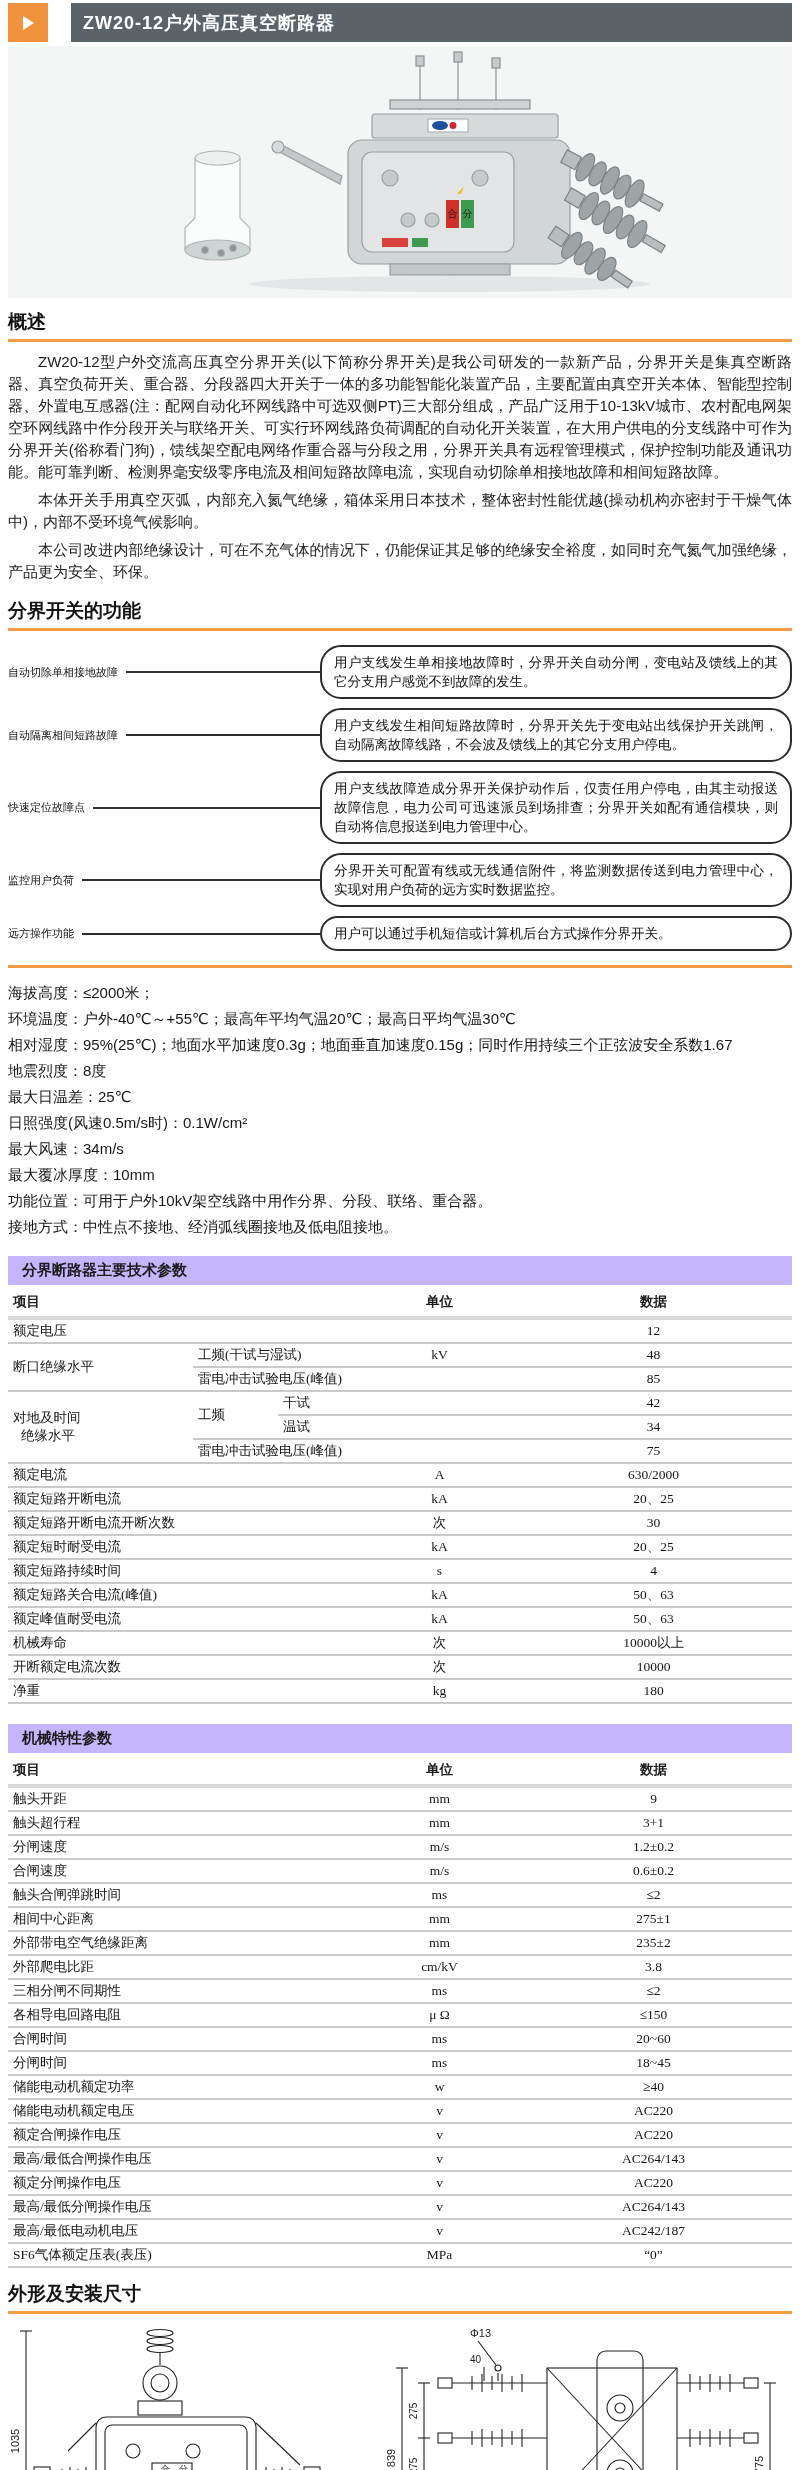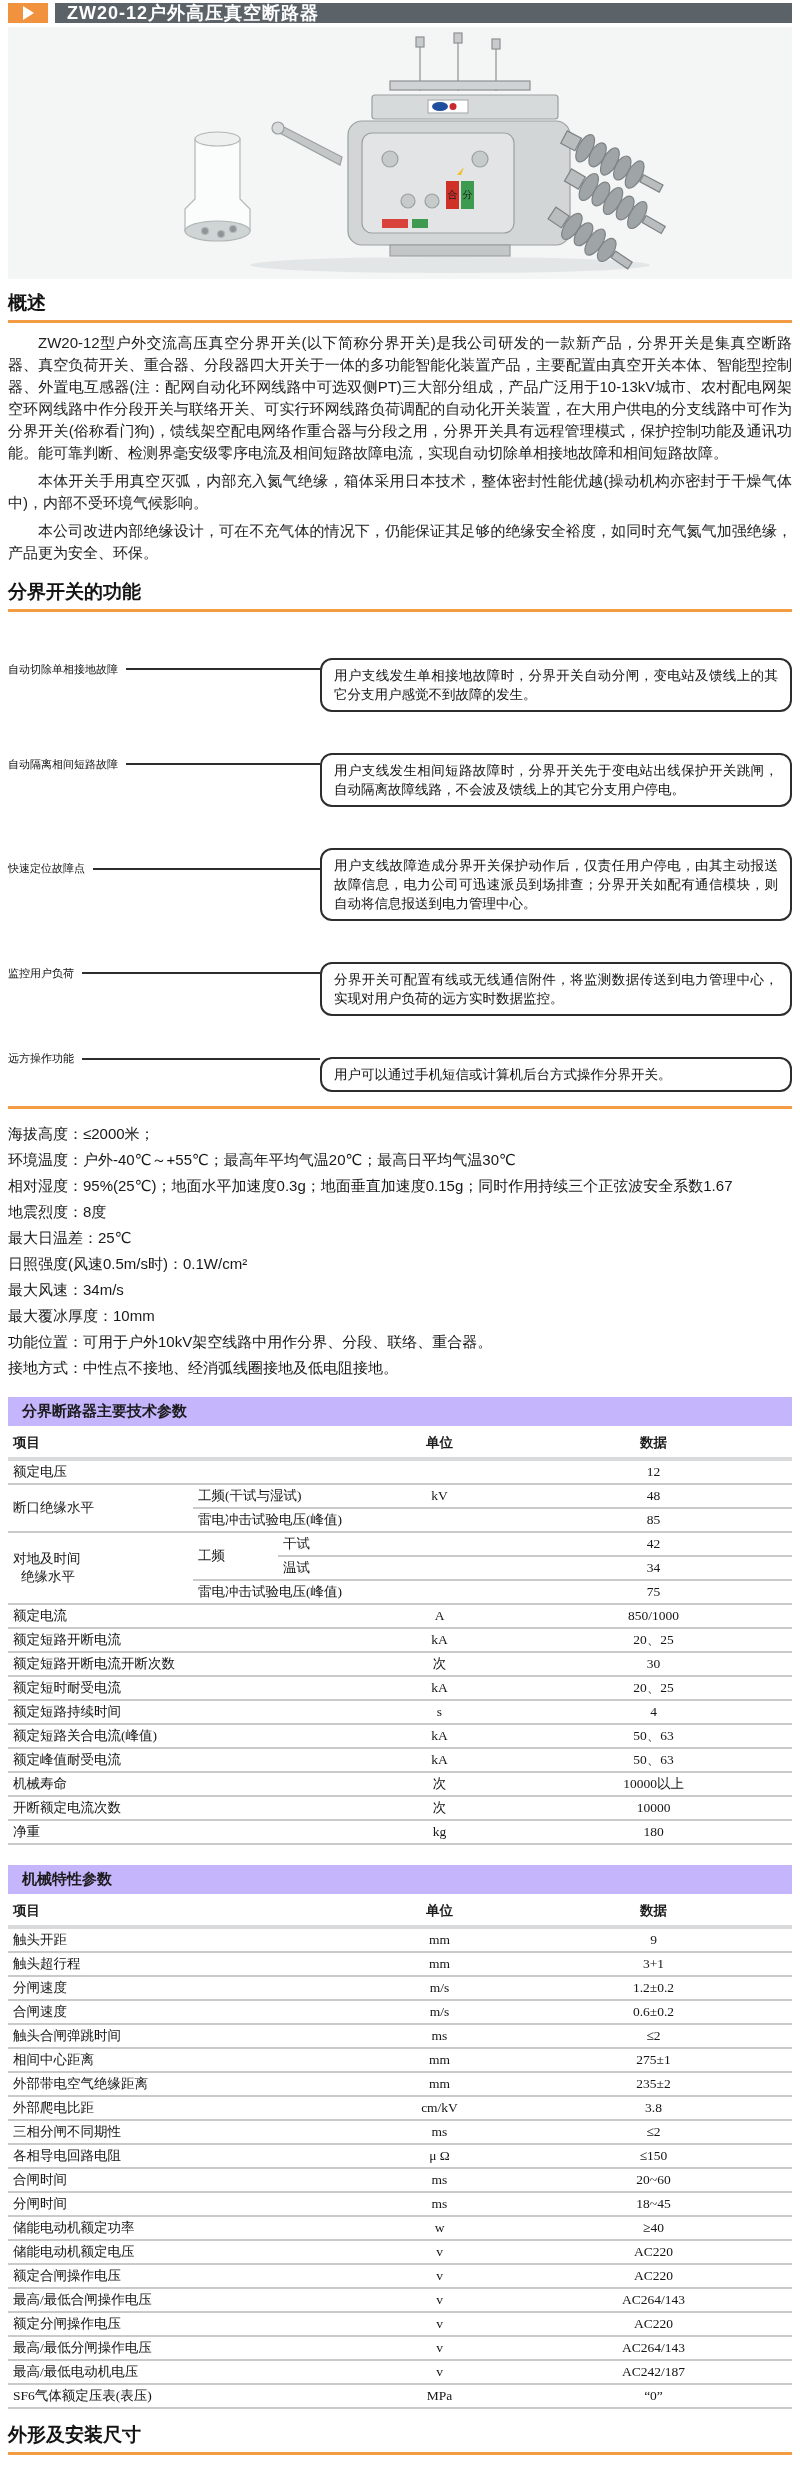--- a/index.html
+++ b/index.html
@@ -1,40 +1,40 @@
 <!DOCTYPE html>
 <html><head>
 <meta charset="utf-8">
 <style>
   html,body{margin:0;padding:0;background:#fff;}
   body{width:800px;font-family:"Liberation Sans","DejaVu Sans",sans-serif;color:#1c1c1c;}
   .wrap{width:800px;}
 
   
-  .titlebar{display:flex;align-items:stretch;gap:7px;margin:3px 8px 0 8px;height:20px;border-radius:6px;}
+  .titlebar{display:flex;align-items:stretch;gap:23px;margin:3px 8px 0 8px;height:39px;border-radius:6px;}
   .title-icon{width:40px;background:#f0923e;display:flex;align-items:center;justify-content:center;}
   .title-icon .tri{width:0;height:0;border-left:11px solid #fff;border-top:7px solid transparent;border-bottom:7px solid transparent;}
   .title-text{flex:1;background:#5b6268;color:#fff;font-size:18px;font-weight:bold;display:flex;align-items:center;padding-left:12px;letter-spacing:1px;}
 
   
   .photo-box{margin:4px 8px 0 8px;height:252px;background:#f4f5f5;display:flex;align-items:center;justify-content:center;overflow:hidden;}
 
   
   .sec{margin:0 8px;}
   .sec-h{font-size:19px;font-weight:bold;margin:0;color:#141414;line-height:24px;}
   .rule{height:3px;background:#f49c44;margin:5px 0 9px 0;}
 
   
   .ov-p{font-size:15px;line-height:22px;text-indent:2em;text-align:justify;margin:0 0 6px 0;color:#222;}
 
   
   .func-row{display:flex;align-items:center;margin:0 0 9px 0;}
   .func-label{font-size:11px;white-space:nowrap;color:#111;}
   .func-line{flex:1;height:2px;background:#2d2d2d;margin-left:8px;}
-  .func-box{width:444px;border:2px solid #2d2d2d;border-radius:12px;padding:6px 12px;font-size:13.5px;line-height:19px;text-align:justify;color:#111;margin-top:32px;}
+  .func-box{width:444px;border:2px solid #2d2d2d;border-radius:21px;padding:6px 12px;font-size:13.5px;line-height:19px;text-align:justify;color:#111;}
 
   
   .env-item{font-size:15px;line-height:26px;color:#181818;}
 
   
   .param-bar{background:#c4b5fd;font-weight:bold;font-size:15px;padding:5px 14px;margin-top:16px;color:#1b1b1b;}
   table.params{width:100%;border-collapse:collapse;font-size:13.5px;margin-top:2px;table-layout:fixed;font-family:Liberation Serif, serif;}
   table.params th{font-weight:bold;text-align:left;padding:6px 4px 5px 5px;border-bottom:4px solid #d9dadb;}
   table.params th.cu,table.params th.cd{text-align:center;}
   table.params td{border-bottom:2px solid #c9cbcb;padding:2px 4px 2px 5px;height:17px;color:#161616;}
@@ -243,21 +243,21 @@
           <td class="d">34</td>
         </tr>
         <tr>
           <td colspan="2">雷电冲击试验电压(峰值)</td>
           <td class="u"></td>
           <td class="d">75</td>
         </tr>
         <tr>
           <td colspan="3">额定电流</td>
           <td class="u">A</td>
-          <td class="d">850/1000</td>
+          <td class="d">630/2000</td>
         </tr>
         <tr>
           <td colspan="3">额定短路开断电流</td>
           <td class="u">kA</td>
           <td class="d">20、25</td>
         </tr>
         <tr>
           <td colspan="3">额定短路开断电流开断次数</td>
           <td class="u">次</td>
           <td class="d">30</td>

